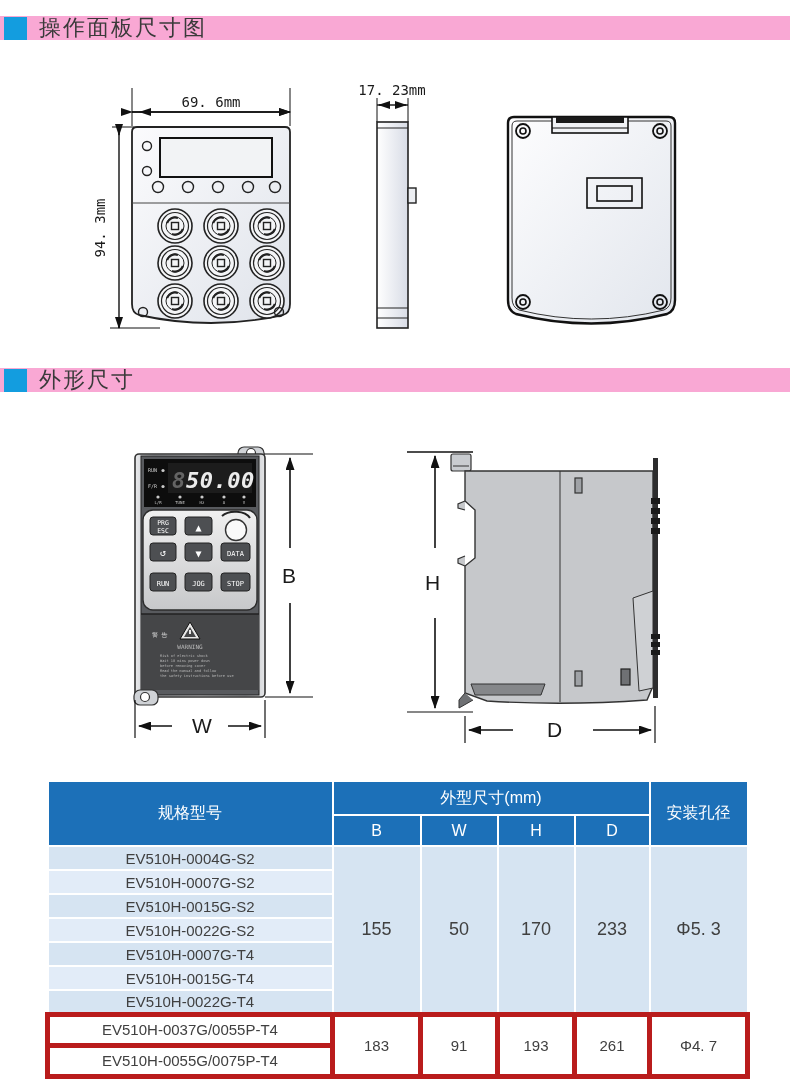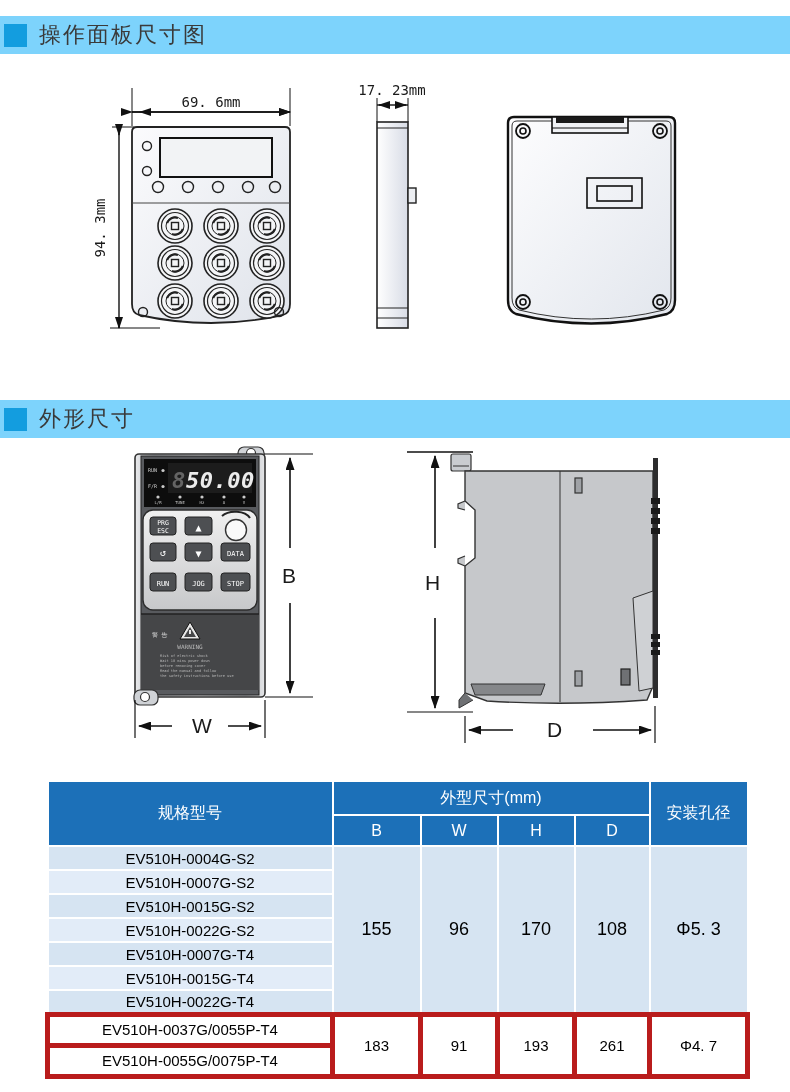--- a/index.html
+++ b/index.html
@@ -1,34 +1,34 @@
 <!DOCTYPE html>
 <html><head>
 <meta charset="utf-8">
 <style>
   * { margin:0; padding:0; box-sizing:border-box; }
   body { background:#fff; font-family:"Liberation Sans", sans-serif; }
   #page { position:relative; width:790px; height:1092px; background:#fff; overflow:hidden; }
 
   
-  .secbar { position:absolute; left:0; width:790px; height:38px; background:#7dd3fc; display:flex; align-items:center; }
+  .secbar { position:absolute; left:0; width:790px; height:24px; background:#f9a8d4; display:flex; align-items:center; }
   .secbar .sq { width:23px; height:23px; margin-left:4px; }
   .secbar .sectitle { font-size:22px; color:#3a3a3a; margin-left:12px; letter-spacing:2px; }
 
   svg text { font-family:"DejaVu Sans Mono", monospace; }
   .dimtxt { font-size:14px; fill:#1a1a1a; }
   .dimbig { font-size:21px; fill:#1a1a1a; font-family:"Liberation Sans", sans-serif; }
 
   
   #spec-table-wrap { position:absolute; left:45px; top:780px; width:700px; }
   table.spec { width:700px; border-collapse:collapse; table-layout:fixed; font-size:15px; }
   table.spec th { background:#1c70b8; color:#ffffff; font-weight:normal; border:2px solid #fff; }
   table.spec thead tr:nth-child(1) th { height:34px; font-size:16px; }
   table.spec thead tr:nth-child(2) th { height:31px; font-size:16px; }
-  table.spec td { text-align:center; color:#000000; border:2px solid #fff; }
+  table.spec td { text-align:center; color:#404040; border:2px solid #fff; }
   table.spec tbody tr.g1 { height:24px; }
   table.spec tbody tr.g1:nth-child(odd)  td.model { background:#d6e4f2; }
   table.spec tbody tr.g1:nth-child(even) td.model { background:#e2ecf8; }
   table.spec td.merged { background:#d6e4f2; font-size:18px; }
   table.spec tbody tr.g2 { height:31px; }
   table.spec tbody tr.g2 td { background:#fff; border:5px solid #b91c1c; }
   table.spec tbody tr.g2 td.merged2 { background:#fff; }
 </style>
 </head>
 <body>
@@ -145,21 +145,21 @@
     <use href="#screw" x="33" y="41"></use>
     <use href="#screw" x="170" y="41"></use>
     <use href="#screw" x="33" y="212"></use>
     <use href="#screw" x="170" y="212"></use>
     <g>
       <rect x="97" y="88" width="55" height="30" fill="none" stroke="#111" stroke-width="1.6"></rect>
       <rect x="107" y="96" width="35" height="15" fill="none" stroke="#111" stroke-width="1.6"></rect>
     </g>
   </svg>
 
-  <div class="secbar" style="top:400px;">
+  <div class="secbar" style="top:368px;">
     <div class="sq" style="background:#139ddf;"></div>
     <div class="sectitle">外形尺寸</div>
   </div>
 
   <svg style="position:absolute;left:110px;top:438px;" width="210" height="330" viewBox="0 0 210 330">
     <defs>
       <marker id="arrC" markerUnits="userSpaceOnUse" markerWidth="13" markerHeight="9" refX="12" refY="4.5" orient="auto">
         <path d="M0,0 L13,4.5 L0,9 Z" fill="#111"></path>
       </marker>
       <linearGradient id="metalGrad" x1="0" y1="0" x2="1" y2="0">
@@ -350,23 +350,23 @@
           <th>B</th>
           <th>W</th>
           <th>H</th>
           <th>D</th>
         </tr>
       </thead>
       <tbody>
         <tr class="g1">
           <td class="model">EV510H-0004G-S2</td>
           <td class="merged" rowspan="7">155</td>
-          <td class="merged" rowspan="7">96</td>
+          <td class="merged" rowspan="7">50</td>
           <td class="merged" rowspan="7">170</td>
-          <td class="merged" rowspan="7">108</td>
+          <td class="merged" rowspan="7">233</td>
           <td class="merged" rowspan="7">Φ5. 3</td>
         </tr>
         <tr class="g1">
             <td class="model">EV510H-0007G-S2</td>
           </tr>
         <tr class="g1">
             <td class="model">EV510H-0015G-S2</td>
           </tr>
         <tr class="g1">
             <td class="model">EV510H-0022G-S2</td>

